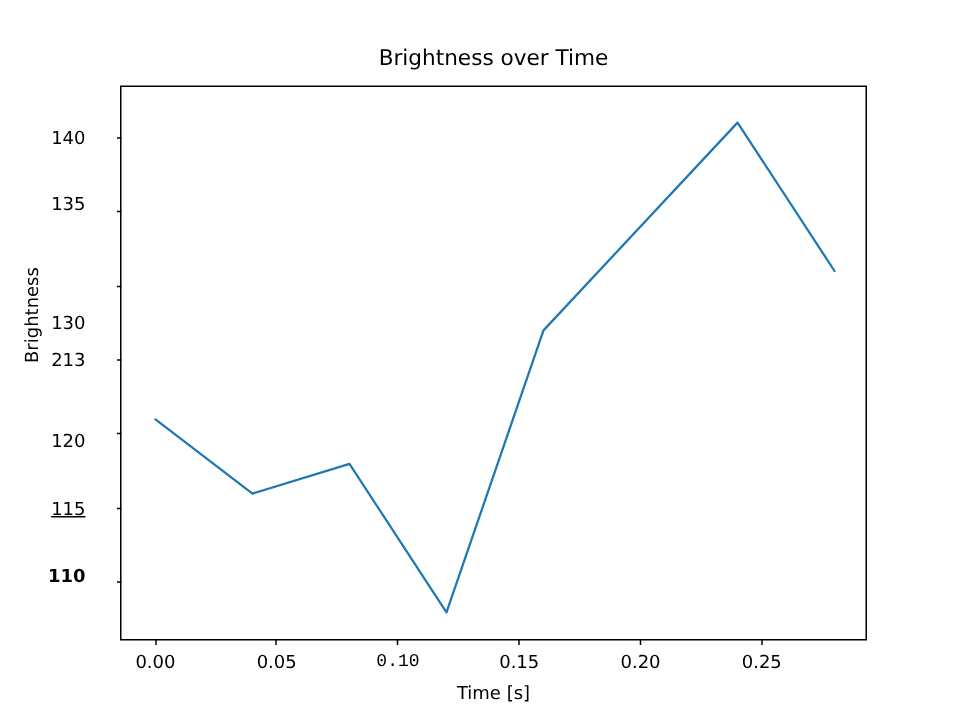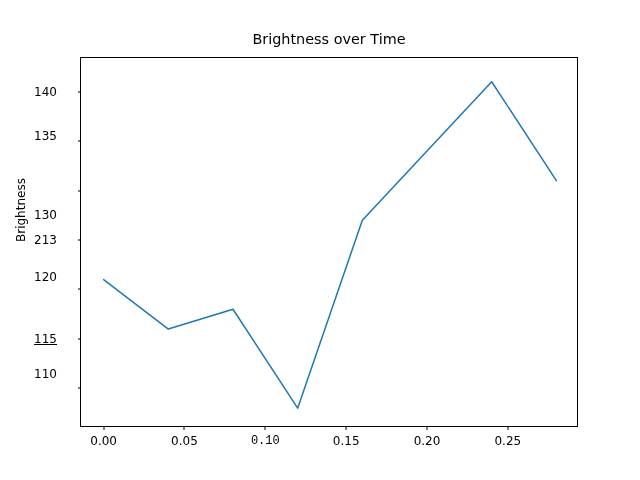--- a/index.html
+++ b/index.html
@@ -107,25 +107,25 @@
 <body>
 
 <div id="figure">
 
   <div id="chart-title">Brightness over Time</div>
 
   <div id="plot-area">
     <svg id="data-svg" viewBox="0 0 498 370" preserveAspectRatio="none">
       <polyline id="series-line" fill="none" stroke="#1f77b4" stroke-width="1.5" stroke-linejoin="round" stroke-linecap="round" points="22.64,221.60 87.31,271.07 151.99,251.28 216.66,350.21 281.34,162.25 410.69,23.74 475.36,122.67"></polyline>
     </svg>
-  <div class="ytick" style="top: 316px;">110</div>
+  <div class="ytick" style="top: 326px; font-weight: bold;">110</div>
       <div class="ytick-mark" style="top: 330.428px;"></div>
       <div class="ytick" style="top: 280.963px; text-decoration: underline;">115</div>
       <div class="ytick-mark" style="top: 280.963px;"></div>
-      <div class="ytick" style="top: 219px;">120</div>
+      <div class="ytick" style="top: 236px;">120</div>
       <div class="ytick-mark" style="top: 231.497px;"></div>
       <div class="ytick" style="top: 182.032px;">213</div>
       <div class="ytick-mark" style="top: 182.032px;"></div>
       <div class="ytick" style="top: 132.567px; margin-top: 24px;">130</div>
       <div class="ytick-mark" style="top: 132.567px;"></div>
       <div class="ytick" style="top: 78px;">135</div>
       <div class="ytick-mark" style="top: 83.1016px;"></div>
       <div class="ytick" style="top: 33.6364px;">140</div>
       <div class="ytick-mark" style="top: 33.6364px;"></div>
       <div class="xtick" style="left: 22.6364px;">0.00</div>
@@ -136,14 +136,15 @@
       <div class="xtick-mark" style="left: 184.325px;"></div>
       <div class="xtick" style="left: 265.169px;">0.15</div>
       <div class="xtick-mark" style="left: 265.169px;"></div>
       <div class="xtick" style="left: 346.013px;">0.20</div>
       <div class="xtick-mark" style="left: 346.013px;"></div>
       <div class="xtick" style="left: 426.857px;">0.25</div>
       <div class="xtick-mark" style="left: 426.857px;"></div>
     </div>
 
   <div id="ylabel">Brightness</div>
+  <div id="xlabel">Time [s]</div>
 
 </div>
 
 </body></html>

